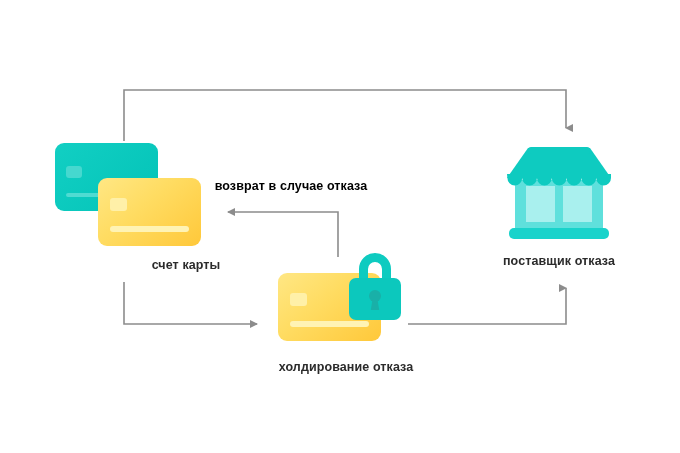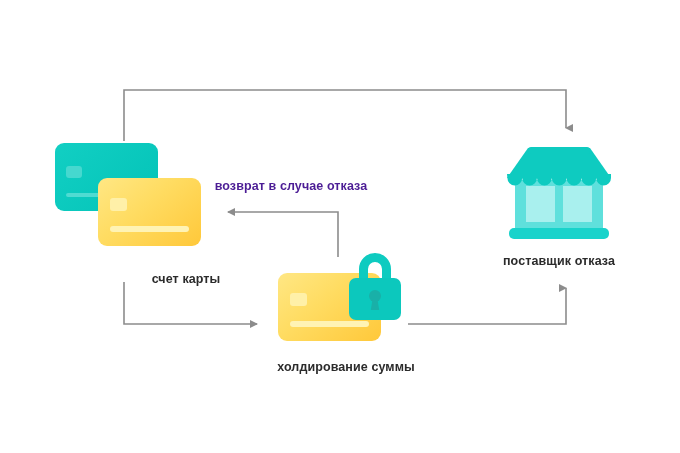--- a/index.html
+++ b/index.html
@@ -34,21 +34,21 @@
     font-weight: bold;
     color: #2b2b2b;
     letter-spacing: 0.1px;
     white-space: nowrap;
   }
   .edge-label {
     position: absolute;
     text-align: center;
     font-size: 12.5px;
     font-weight: bold;
-    color: #4c1d95;
+    color: #000000;
     letter-spacing: 0.1px;
     white-space: nowrap;
   }
   
   #card-account-node {
     left: 53px;
     top: 140px;
     width: 160px;
     height: 110px;
   }
@@ -101,21 +101,21 @@
     position: absolute;
     left: 12px;
     top: 48px;
     width: 79px;
     height: 6px;
     border-radius: 3px;
     background: #fff3b4;
   }
   #card-account-label {
     left: 13px;
-    top: 132px;
+    top: 118px;
     width: 240px;
   }
   
   #hold-node {
     left: 278px;
     top: 248px;
     width: 130px;
     height: 100px;
   }
   #hold-node .hold-card {
@@ -225,21 +225,21 @@
       <div class="chip"></div>
       <div class="stripe"></div>
     </div>
     <svg class="lock" viewBox="0 0 62 72">
       <path d="M15,32 L15,21 A16,16 0 0 1 47,21 L47,32 L38,32 L38,21
                A7,7 0 0 0 24,21 L24,32 Z" fill="#0ecbc0"></path>
       <rect x="5" y="30" width="52" height="42" rx="7" fill="#0cc8bd"></rect>
       <circle cx="31" cy="48" r="6" fill="#19b0a8"></circle>
       <path d="M28.6,51 L33.4,51 L35.2,62 L26.8,62 Z" fill="#19b0a8"></path>
     </svg>
-    <div class="node-label" id="hold-label">холдирование суммы</div>
+    <div class="node-label" id="hold-label">холдирование отказа</div>
   </div>
 
   <div class="node" id="provider-node">
     <svg width="122" height="104" viewBox="0 0 122 104">
 
       <rect x="17" y="38" width="88" height="52" fill="#5fe0dc"></rect>
 
       <rect x="28" y="44" width="29" height="36" fill="#a9f0ee"></rect>
       <rect x="65" y="44" width="29" height="36" fill="#a9f0ee"></rect>
 

